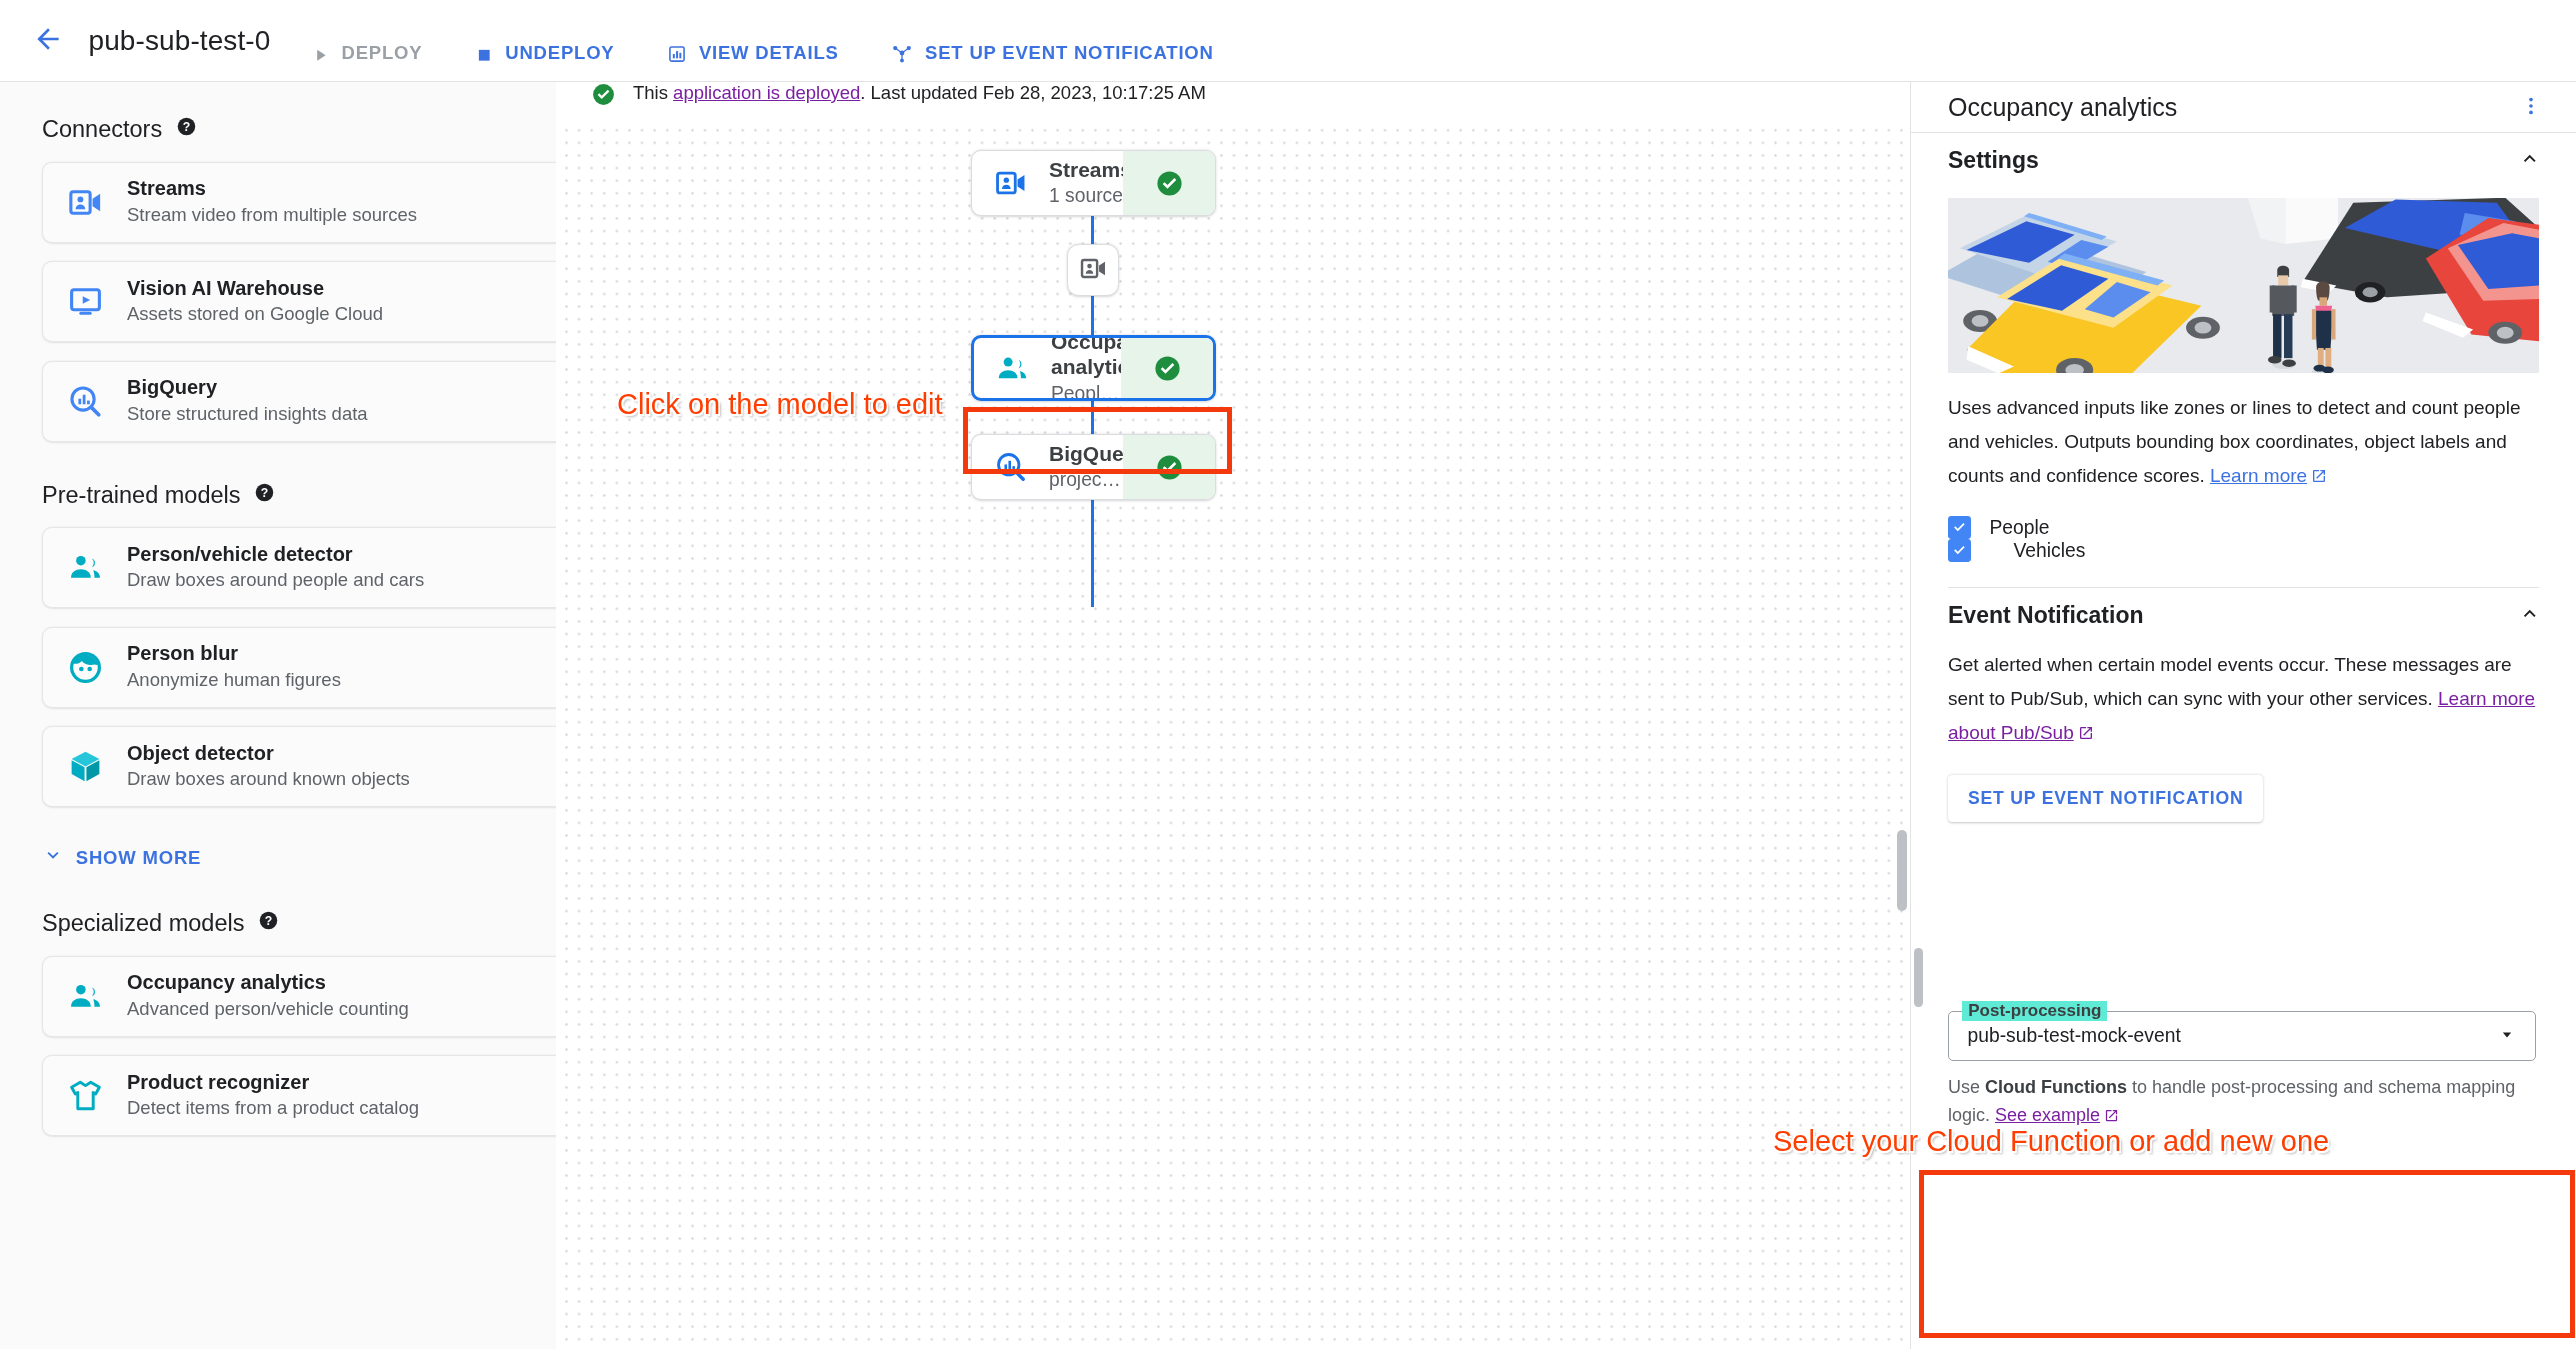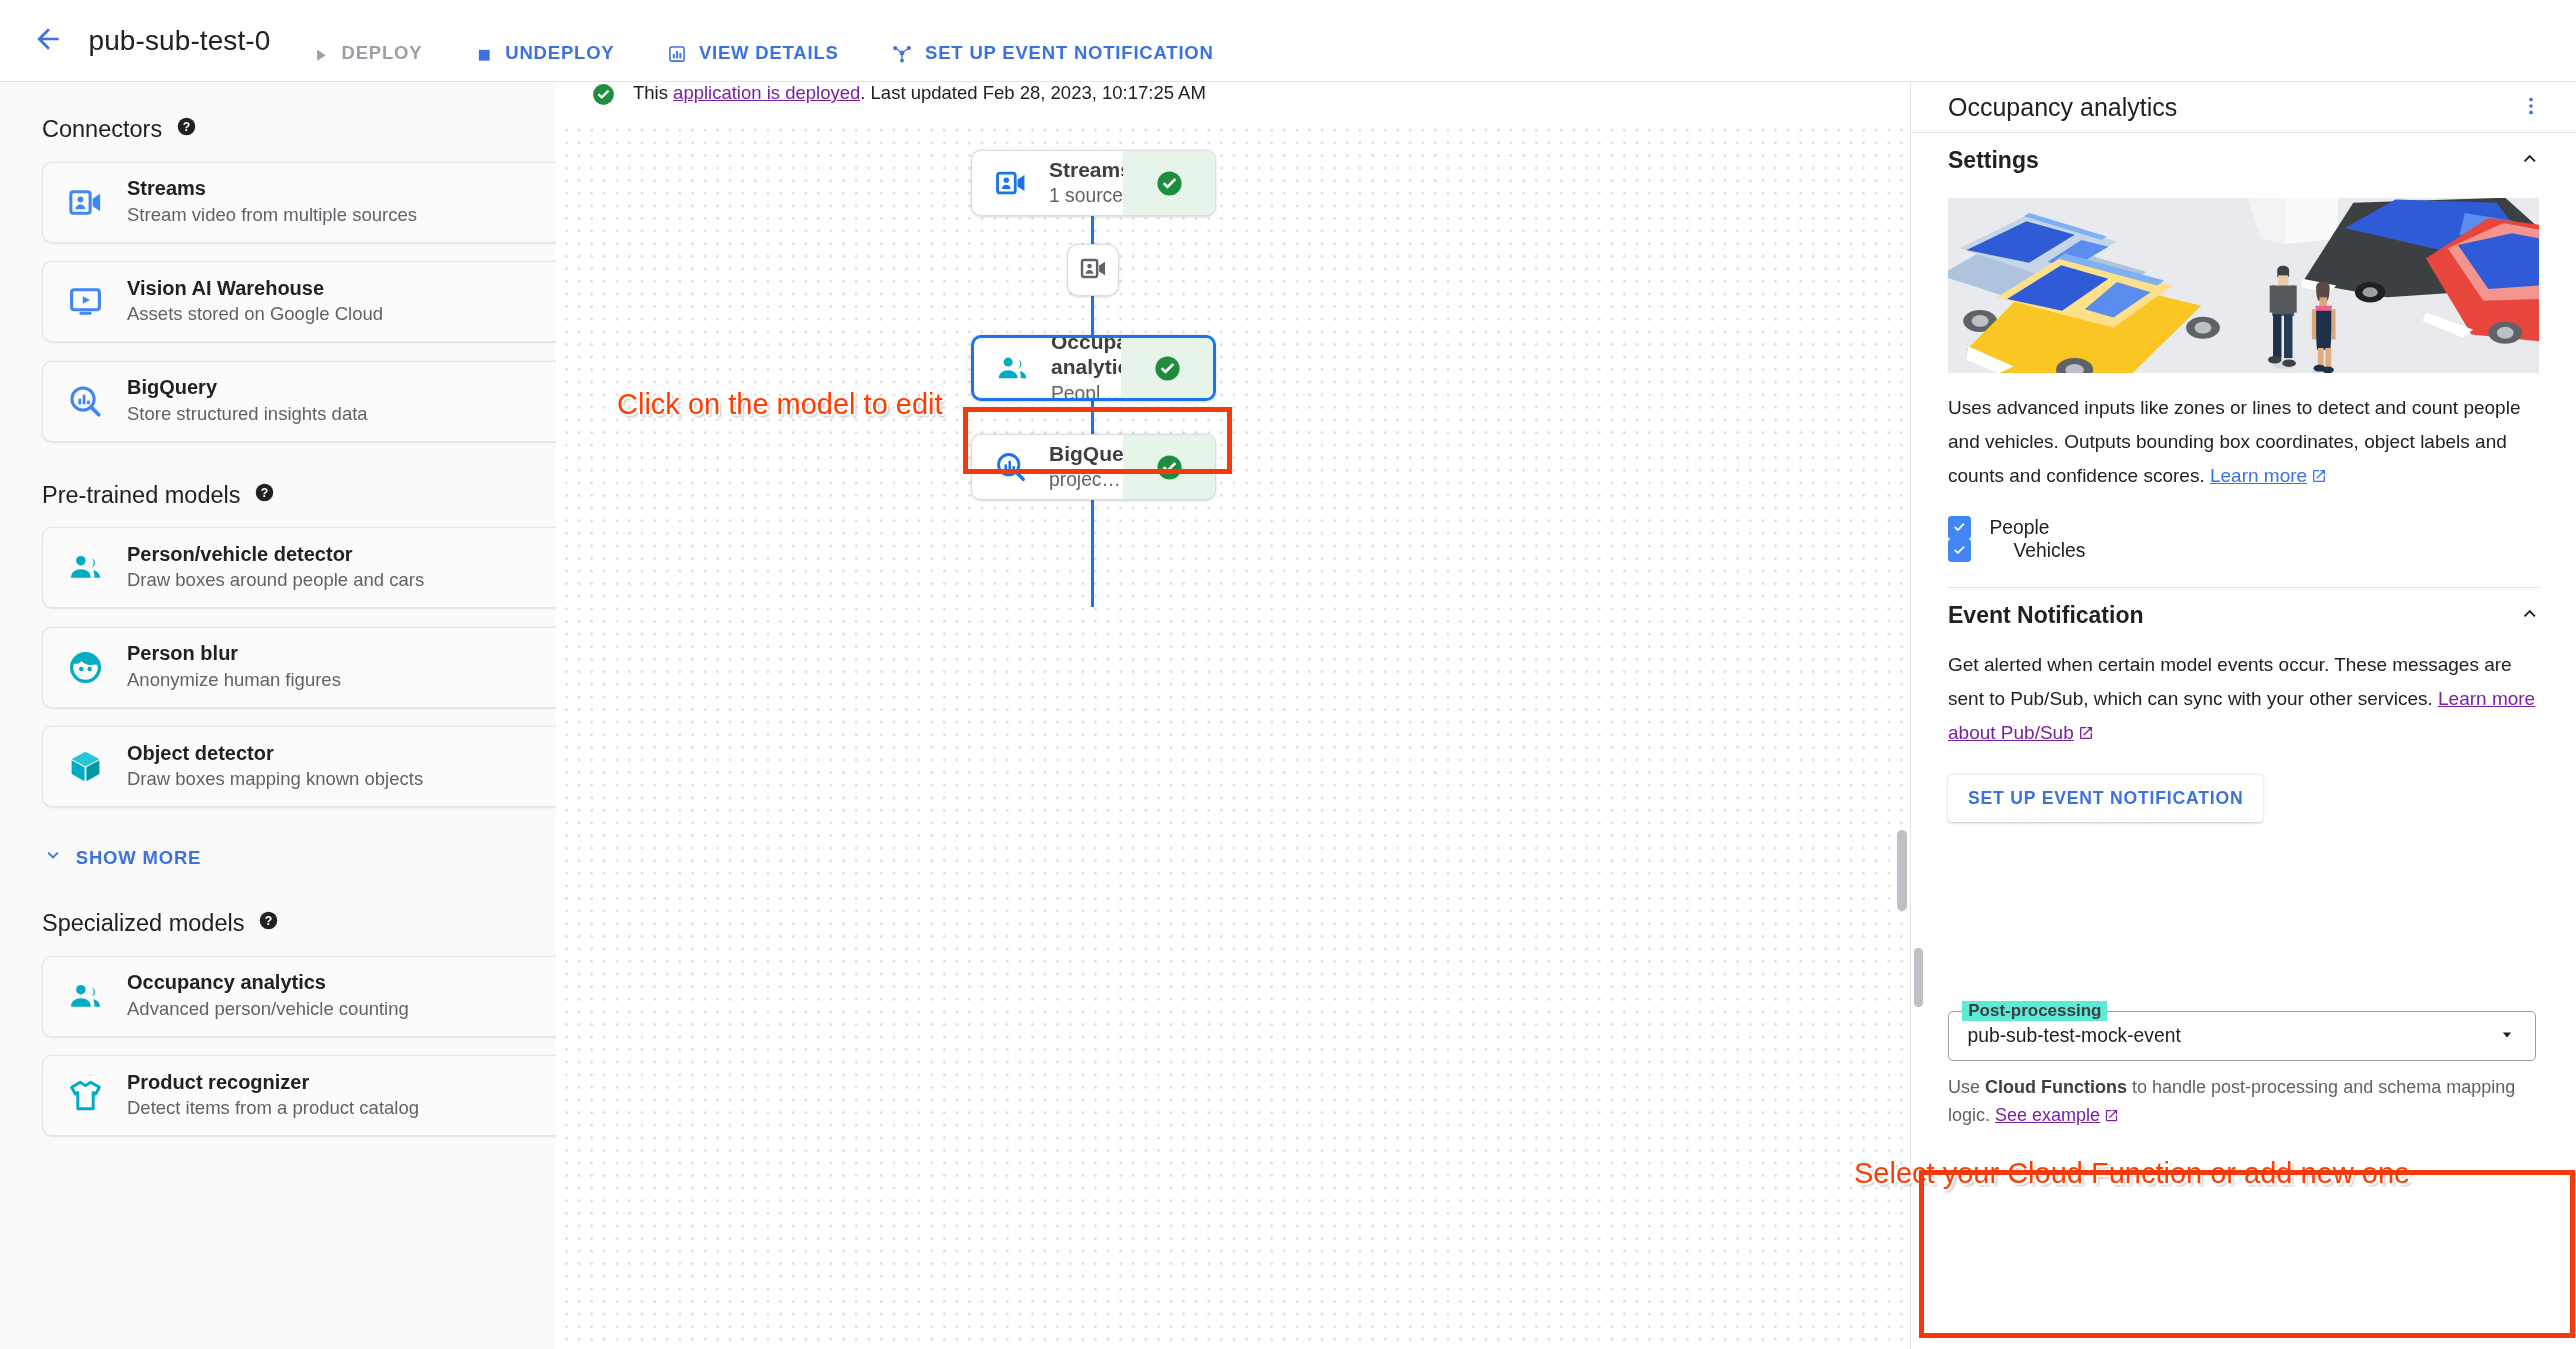--- a/index.html
+++ b/index.html
@@ -300,21 +300,21 @@
   <div class="card" style="margin-top:18.5px;">
     <span class="cicon">
       <svg width="37" height="37" viewBox="0 0 24 24">
         <path d="M12 2.4 21 7.2 12 12 3 7.2z" fill="#26c6da"></path>
         <path d="M3 7.9 11.4 12.5v9L3 16.9z" fill="#00acc1"></path>
         <path d="M12.6 12.5 21 7.9v9l-8.4 4.6z" fill="#0097a7"></path>
       </svg>
     </span>
     <span class="ctext">
       <span class="ctitle">Object detector</span>
-      <span class="cdesc">Draw boxes mapping known objects</span>
+      <span class="cdesc">Draw boxes around known objects</span>
     </span>
   </div>
 
   <div id="show-more" style="margin-top:37px;">
     <span class="chev">
       <svg width="22" height="22" viewBox="0 0 24 24">
           <path fill="#3c72e0" d="M7.4 8.6 12 13.2l4.6-4.6L18 10l-6 6-6-6z"></path>
         </svg>
     </span>
     <span>SHOW MORE</span>
@@ -629,15 +629,15 @@
         <svg width="15" height="15" viewBox="0 0 24 24">
             <path fill="#7b1fa2" d="M19 19H5V5h7V3H5a2 2 0 0 0-2 2v14a2 2 0 0 0 2 2h14a2 2 0 0 0 2-2v-7h-2zM14 3v2h3.6l-9.8 9.8 1.4 1.4L19 6.4V10h2V3z"></path>
           </svg>
       </span>
     </div>
   </div>
 
   <div id="rp-scroll-thumb"></div>
 </div>
 
-<div class="anno-text" style="left:1854px; top:1125px;margin-top:32px;">Select your Cloud Function or add new one</div>
+<div class="anno-text" style="left:1773px; top:1125px;">Select your Cloud Function or add new one</div>
 <div class="anno-box" style="left:1919px; top:1170px; width:656px; height:168px;"></div>
 
 
 </body></html>

